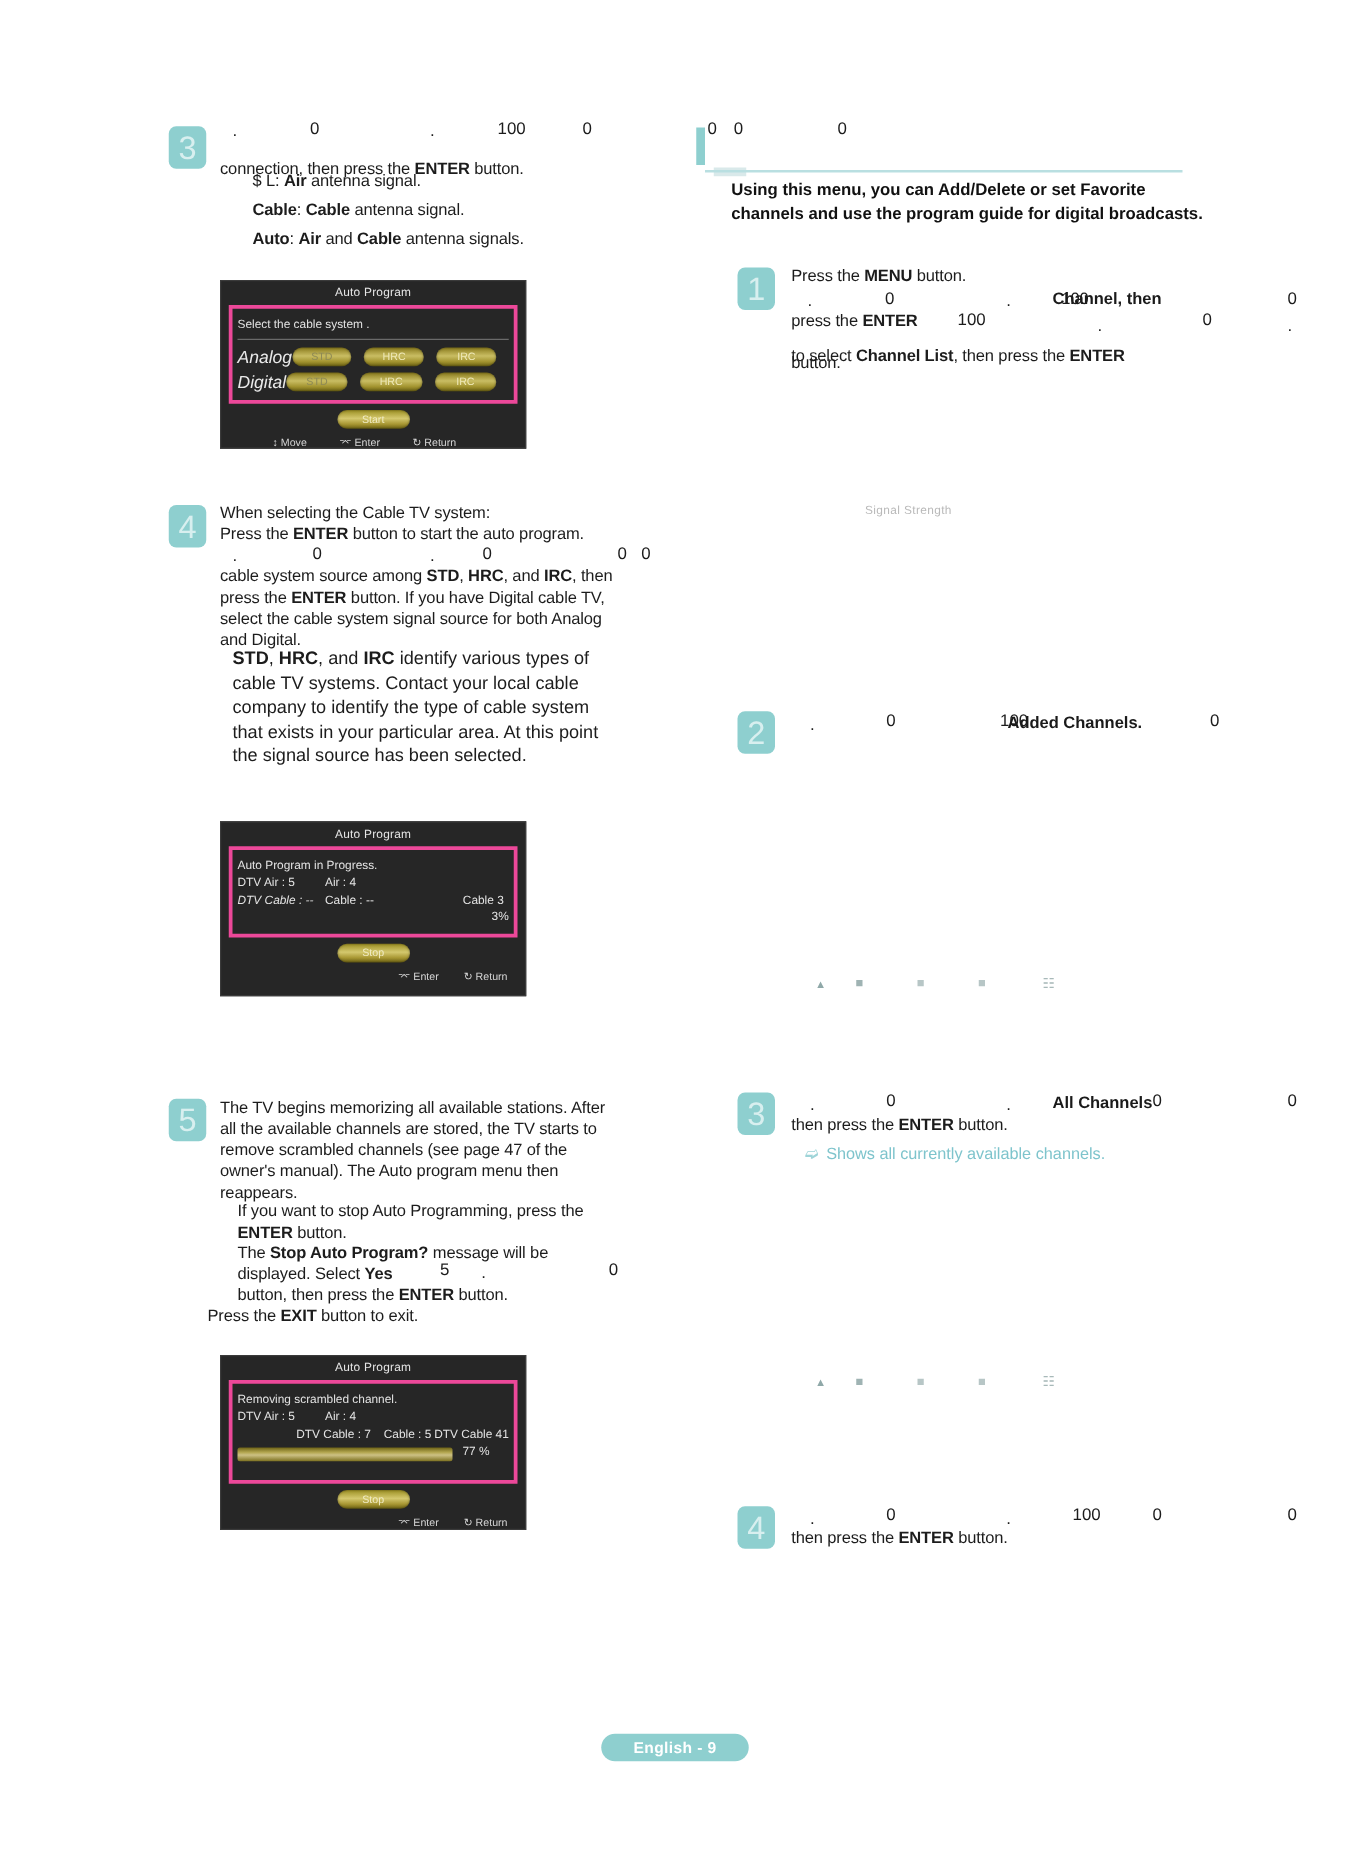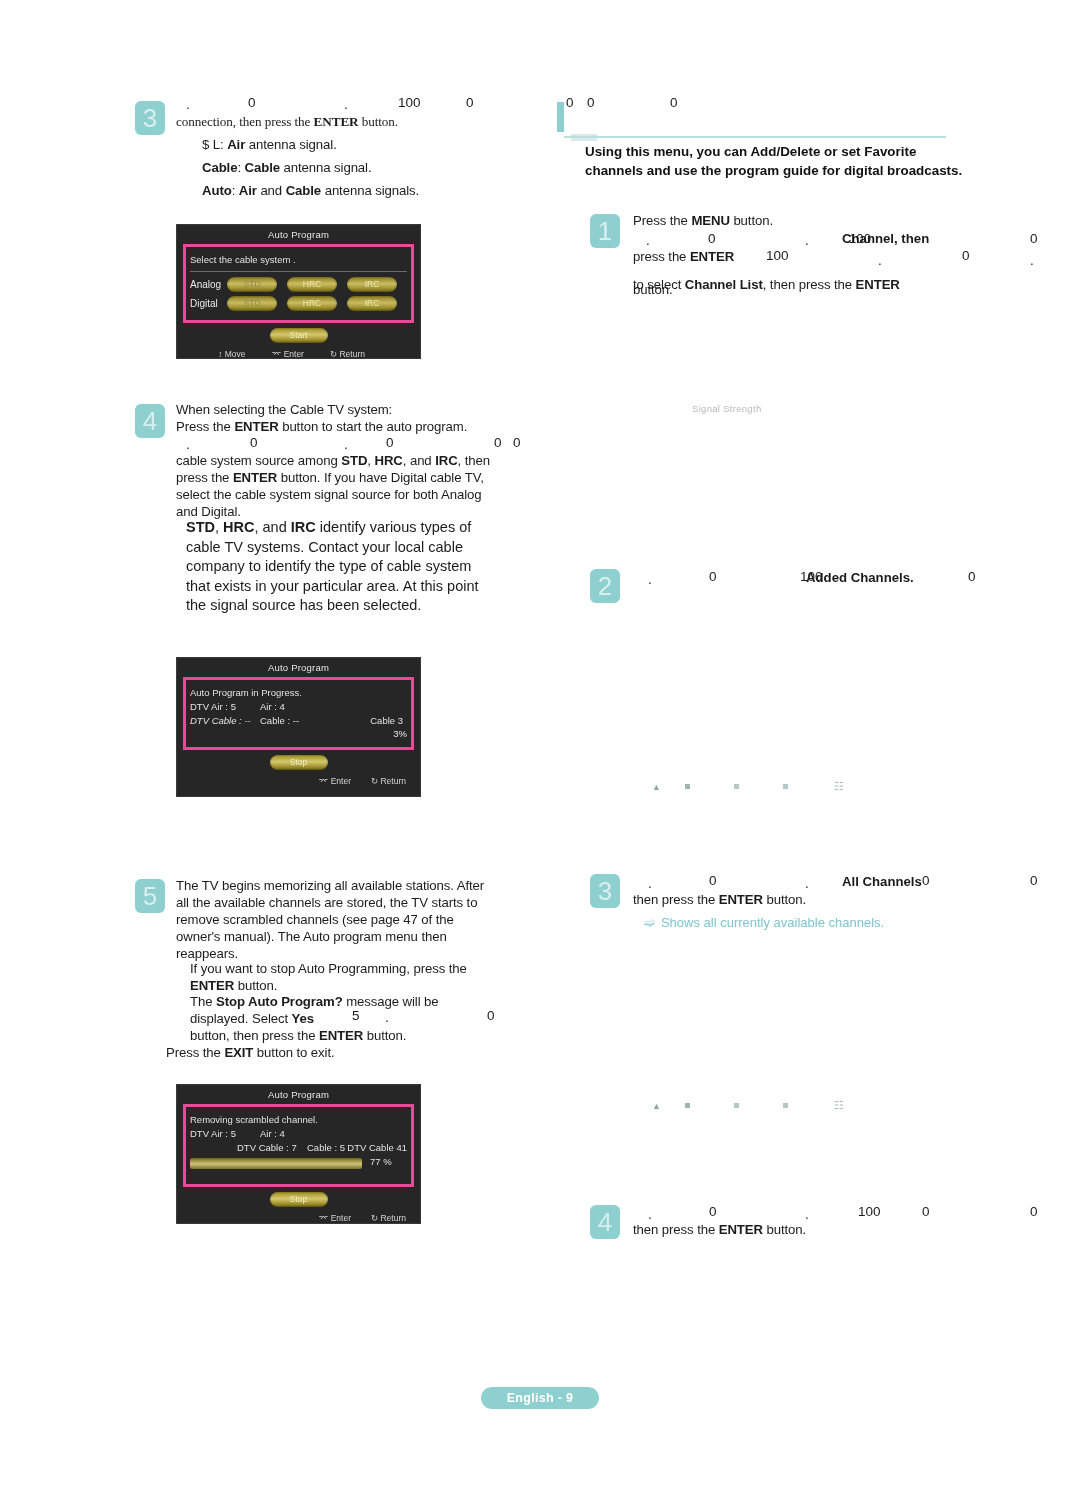--- a/index.html
+++ b/index.html
@@ -112,21 +112,21 @@
   .osd-inner {
     border: 3px solid #ec4899;
     margin: 0 6px;
     padding: 6px 4px 8px;
     position: relative;
   }
   .osd-line { color: #e3e3e3; font-size: 9.5px; line-height: 14px; }
   .osd-sep  { height:1px; background:#6a6a6a; margin:4px 0 5px; }
 
   .osd-row { display: flex; align-items: center; margin-bottom: 4px; }
-  .osd-row-label { color:#e9e9e9; font-size:10px; width:46px; }
+  .osd-row-label { color:#e9e9e9; font-size:14px; width:46px;font-style:italic; }
   .pill {
     width: 62px; height: 15px;
     border-radius: 8px;
     background: linear-gradient(180deg,#8a7b1c 0%,#c9bd63 45%,#a39430 75%,#6f6414 100%);
     color:#efe9b8; font-size:8.5px; text-align:center; line-height:15px;
     margin-right: 10px;
     box-shadow: inset 0 0 2px rgba(0,0,0,.5);
   }
   .pill.dim { color:#8e8a55; }
   .pill.start {
@@ -176,21 +176,21 @@
 <div class="page">
 
   <div class="abs step-badge" style="left:135px; top:101px;">3</div>
 
   <div class="abs stray" style="left:186px; top:98px;">.</div>
   <div class="abs stray" style="left:248px; top:96px;">0</div>
   <div class="abs stray" style="left:344px; top:98px;">.</div>
   <div class="abs stray" style="left:398px; top:96px;">100</div>
   <div class="abs stray" style="left:466px; top:96px;">0</div>
 
-  <div class="abs txt" style="left:176px; top:113px; width:330px;font-family:Liberation Serif, serif;">
+  <div class="abs txt" style="left:176px; top:126px; width:330px;">
     <span>connection, then press the </span><b>ENTER</b><span> button.</span>
   </div>
 
   <div class="abs txt indent" style="left:186px; top:136px; width:320px;">
     <span>$ L: </span><b>Air</b> antenna signal.
   </div>
   <div class="abs txt indent" style="left:186px; top:159px; width:320px;">
     <b>Cable</b>: <b>Cable</b> antenna signal.
   </div>
   <div class="abs txt indent" style="left:186px; top:182px; width:330px;">

